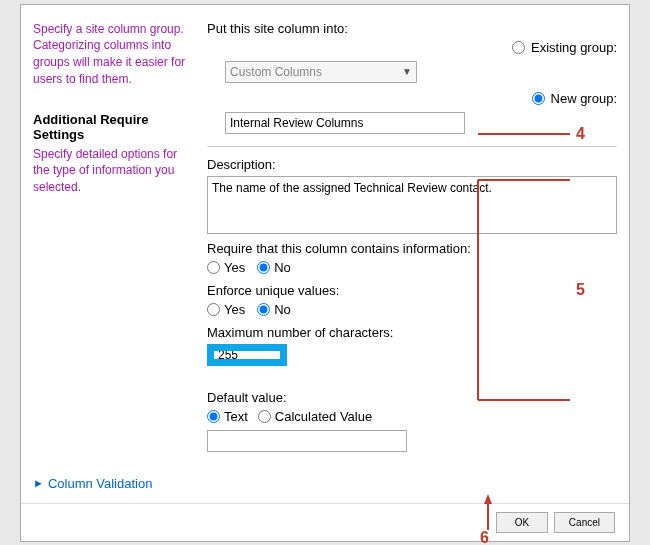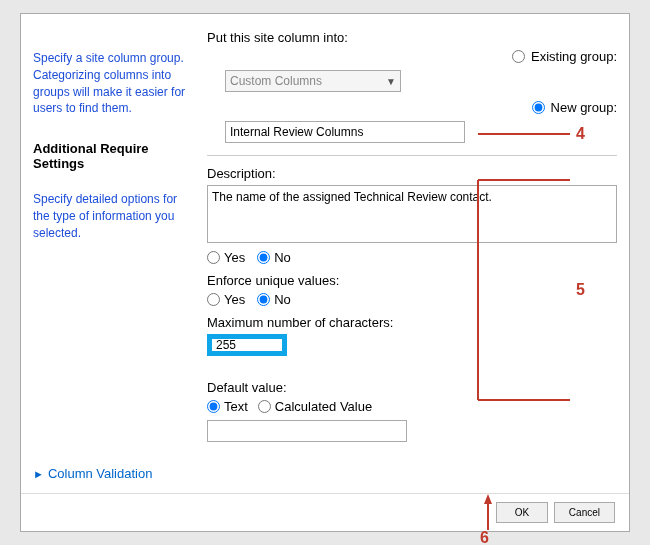--- a/index.html
+++ b/index.html
@@ -36,23 +36,22 @@
       padding-left: 4px;
     }
     .section-title {
       font-weight: bold;
       font-size: 13px;
       margin-bottom: 4px;
       color: #000;
     }
     .section-desc {
       font-size: 12px;
-      color: #1d4ed8;
+      color: #a21caf;
       line-height: 1.4;
-      margin-top: 20px;
     }
     .section-gap {
       margin-top: 24px;
     }
     .field-label {
       font-size: 13px;
       margin-bottom: 4px;
       color: #000;
     }
     .group-section {
@@ -72,21 +71,21 @@
       display: flex;
       align-items: center;
       gap: 6px;
       margin-left: 18px;
       margin-bottom: 8px;
     }
     .dropdown-box {
       border: 1px solid #aaa;
       background: #f5f5f5;
       padding: 2px 4px;
-      width: 176px;
+      width: 192px;
       font-size: 12px;
       color: #888;
       display: flex;
       align-items: center;
       justify-content: space-between;
       height: 22px;
     }
     .dropdown-arrow {
       font-size: 10px;
       color: #555;
@@ -126,21 +125,21 @@
       gap: 12px;
       margin-bottom: 8px;
       font-size: 13px;
     }
     .yes-no-row label {
       display: flex;
       align-items: center;
       gap: 4px;
     }
     .max-chars-input {
-      border: 5px solid #0ea5e9;
+      border: 7px solid #0ea5e9;
       padding: 2px 4px;
       font-size: 12px;
       width: 80px;
       height: 22px;
       margin-top: 4px;
       margin-bottom: 24px;
       display: block;
     }
     .default-value-section {
       margin-top: 4px;
@@ -236,20 +235,21 @@
             <input type="text" class="new-group-input" value="Internal Review Columns" style="">
           </div>
         </div>
 
         <hr class="divider-line">
 
         <div class="additional-section">
           <div class="field-label">Description:</div>
           <textarea class="description-textarea" style="">The name of the assigned Technical Review contact.</textarea>
 
+          <div class="require-label">Require that this column contains information:</div>
           <div class="yes-no-row">
             <label>
               <input type="radio" name="require" id="req-yes" style="">
               <span>Yes</span>
             </label>
             <label>
               <input type="radio" name="require" id="req-no" checked="" style="">
               <span>No</span>
             </label>
           </div>

